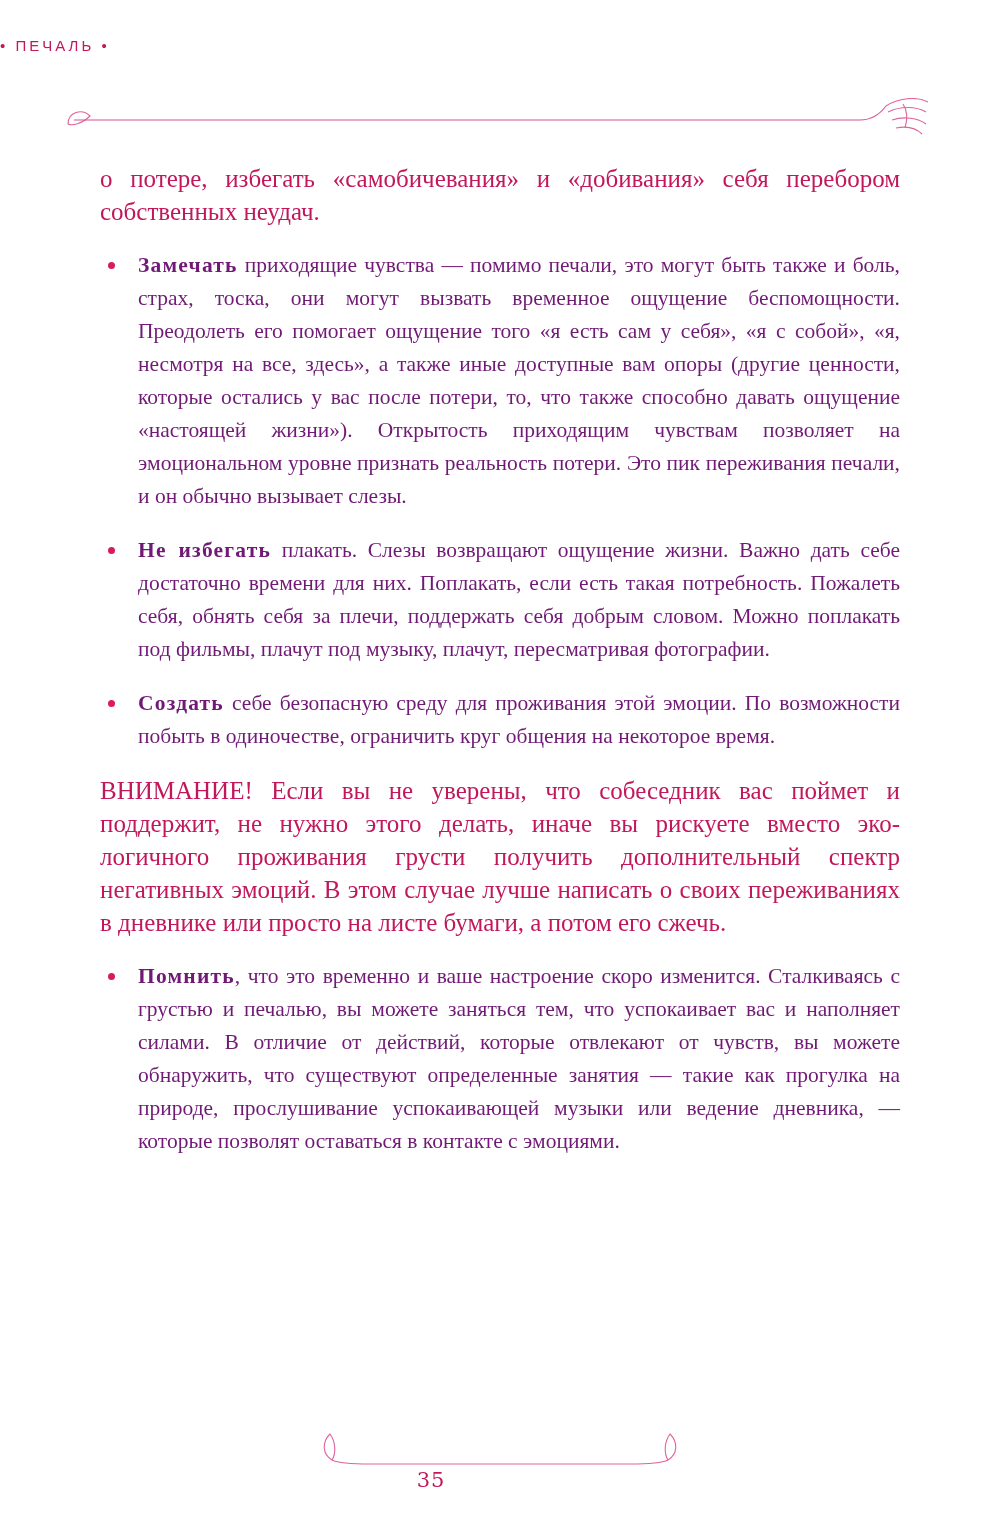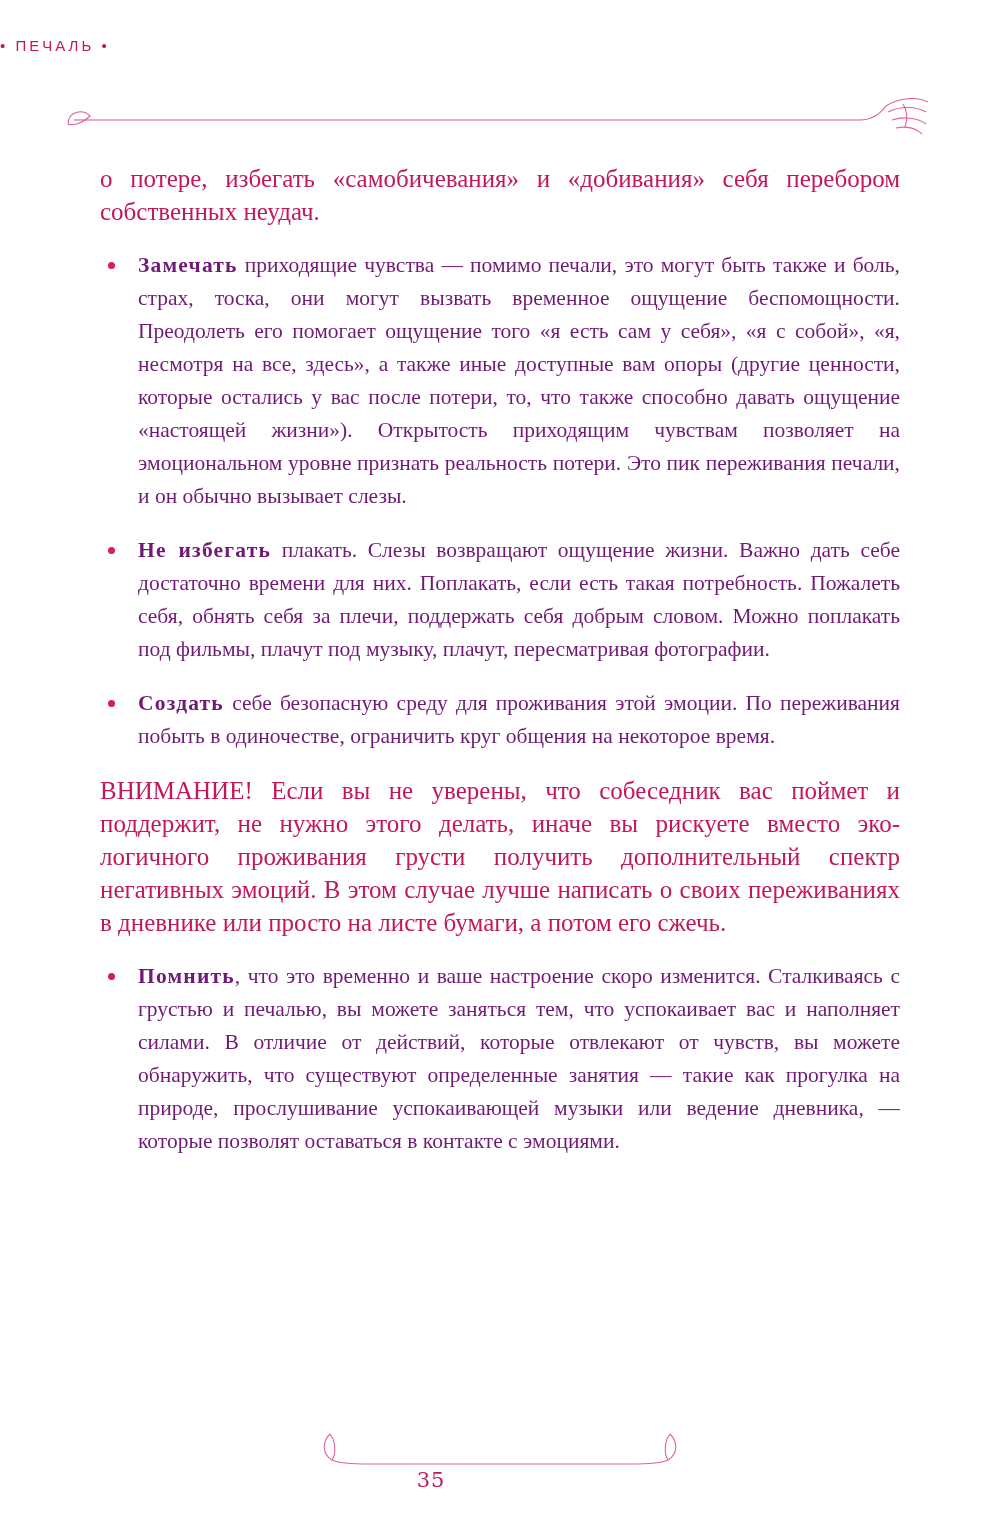--- a/index.html
+++ b/index.html
@@ -140,21 +140,21 @@
       <span class="lead">Замечать</span><span> приходящие чувства — помимо печали, это могут быть также и боль, страх, тоска, они могут вызвать временное ощущение беспомощности. Преодолеть его помогает ощуще­ние того «я есть сам у себя», «я с собой», «я, несмотря на все, здесь», а также иные доступные вам опоры (другие ценности, которые остались у вас после потери, то, что также способно давать ощущение «настоящей жизни»). Открытость приходя­щим чувствам позволяет на эмоциональном уровне признать реальность потери. Это пик переживания печали, и он обычно вызывает слезы.</span>
     </div>
 
     <div class="bullet">
       <span class="dot"></span>
       <span class="lead">Не избегать</span><span> плакать. Слезы возвращают ощущение жизни. Важно дать себе достаточно времени для них. Поплакать, если есть такая потребность. Пожалеть себя, обнять себя за плечи, поддержать себя добрым словом. Можно поплакать под филь­мы, плачут под музыку, плачут, пересматривая фотографии.</span>
     </div>
 
     <div class="bullet">
       <span class="dot"></span>
-      <span class="lead">Создать</span><span> себе безопасную среду для проживания этой эмоции. По переживания побыть в одиночестве, ограничить круг обще­ния на некоторое время.</span>
+      <span class="lead">Создать</span><span> себе безопасную среду для проживания этой эмоции. По возможности побыть в одиночестве, ограничить круг обще­ния на некоторое время.</span>
     </div>
 
 
     <p class="para">ВНИМАНИЕ! Если вы не уверены, что собеседник вас поймет и поддержит, не нужно этого делать, иначе вы рискуете вместо эко­логичного проживания грусти получить дополнительный спектр негативных эмоций. В этом случае лучше написать о своих пере­живаниях в дневнике или просто на листе бумаги, а потом его сжечь.</p>
 
     <div class="bullet">
       <span class="dot"></span>
       <span class="lead">Помнить</span><span>, что это временно и ваше настроение скоро изме­нится. Сталкиваясь с грустью и печалью, вы можете заняться тем, что успокаивает вас и наполняет силами. В отличие от дей­ствий, которые отвлекают от чувств, вы можете обнаружить, что существуют определенные занятия — такие как прогулка на природе, прослушивание успокаивающей музыки или ве­дение дневника, — которые позволят оставаться в контакте с эмоциями.</span>
     </div>
 

